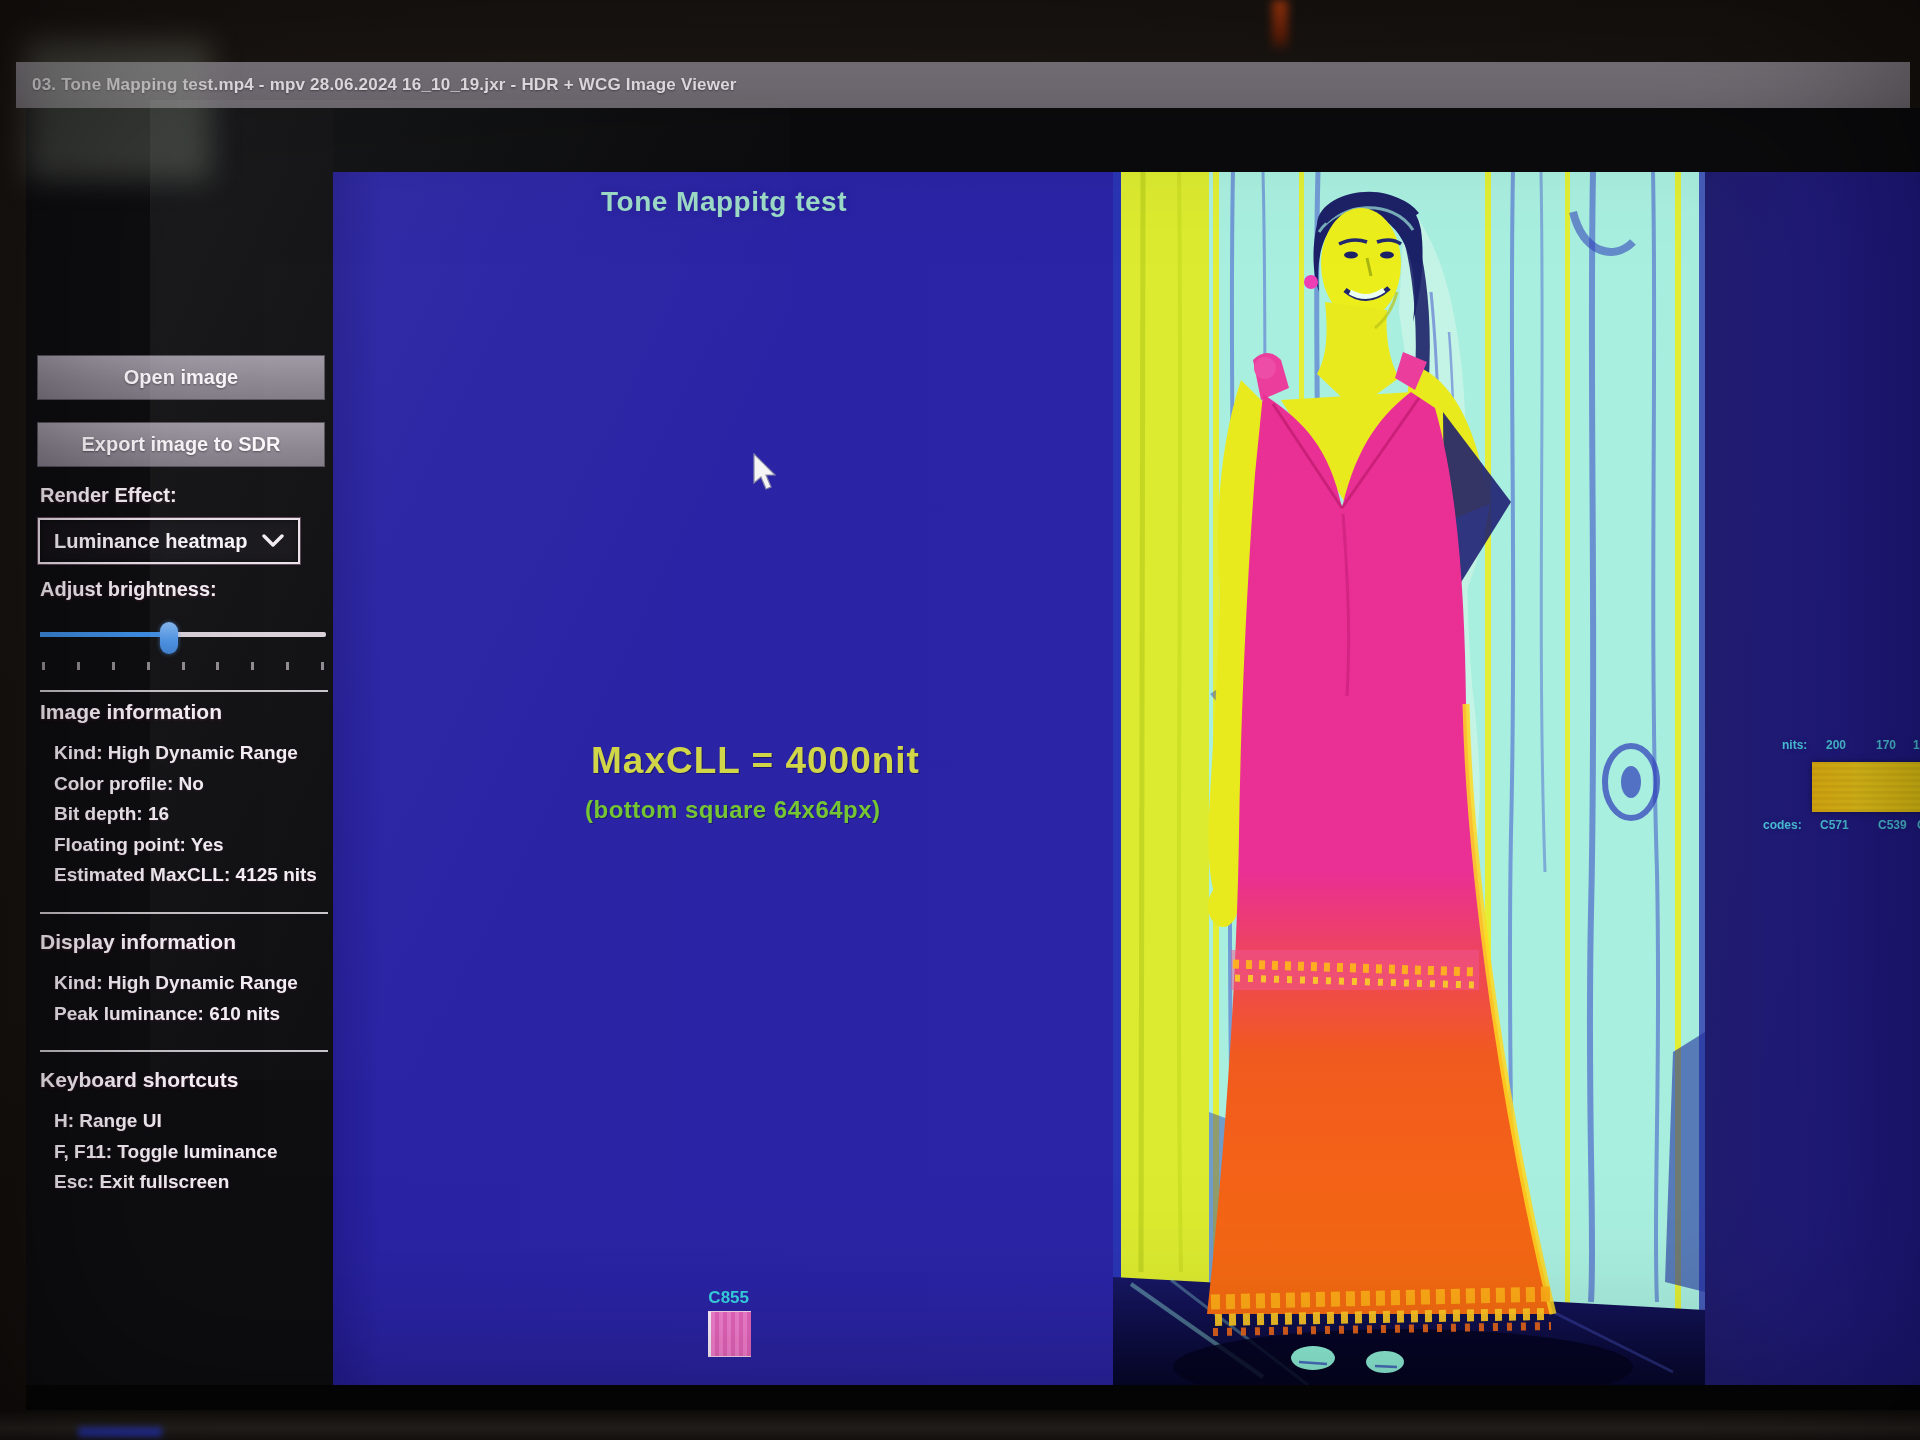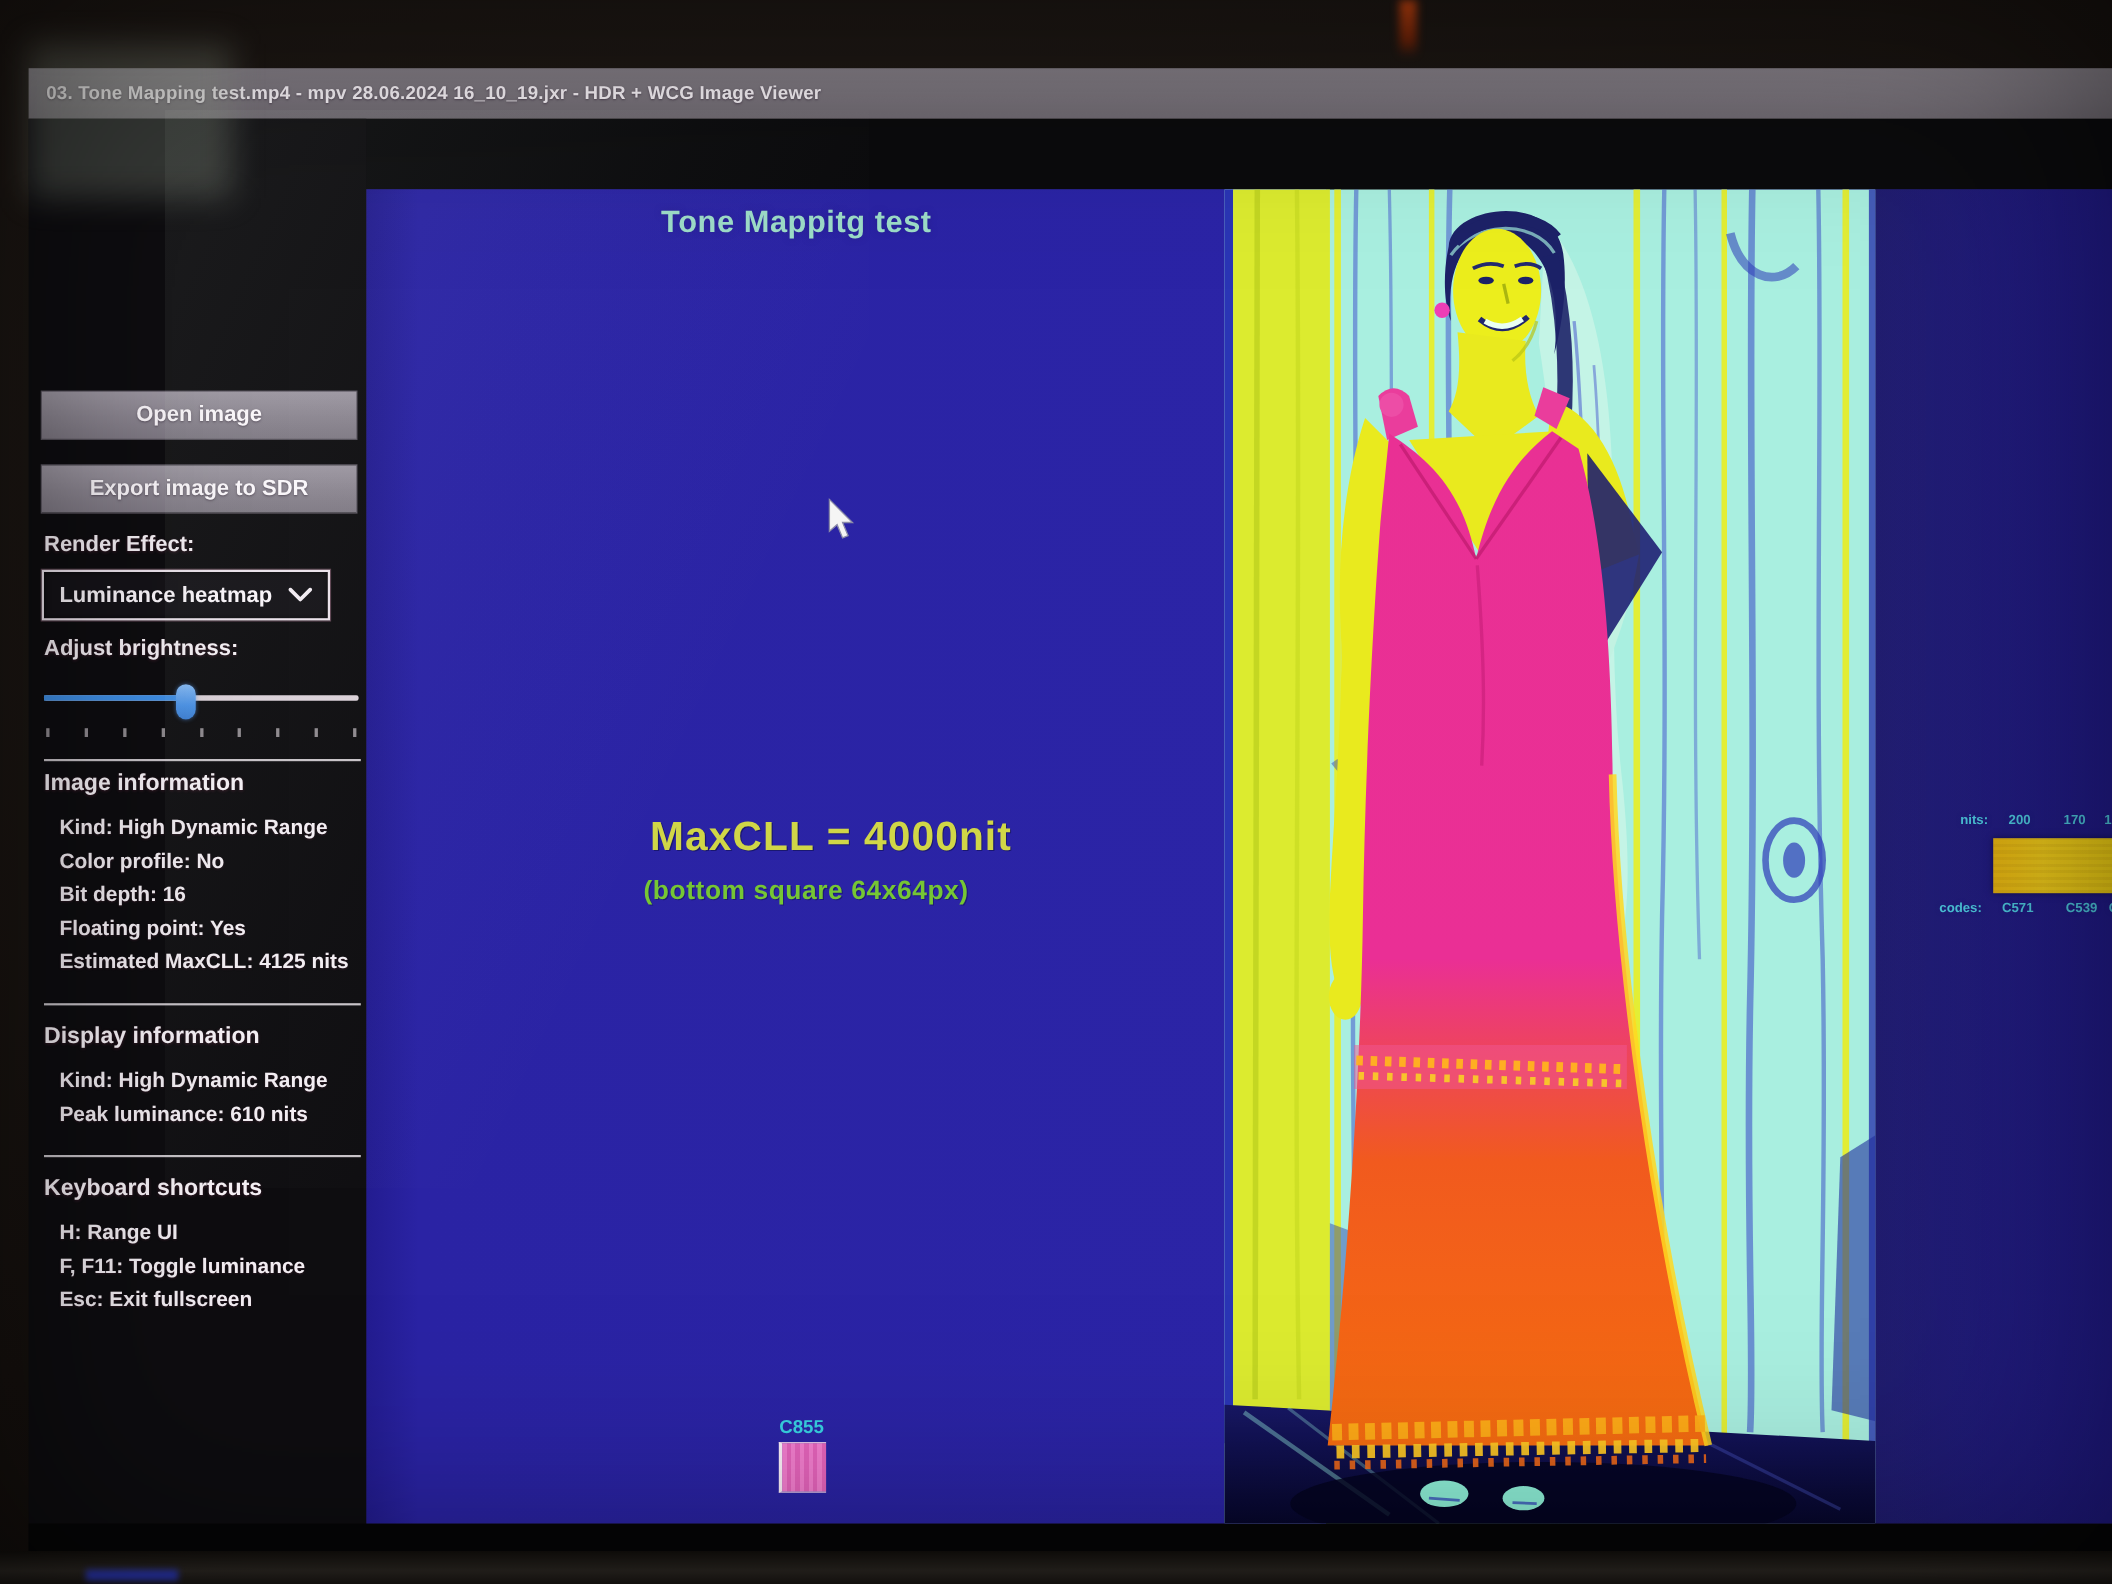--- a/index.html
+++ b/index.html
@@ -13,21 +13,21 @@
   
   .red-streak{position:absolute;left:1272px;top:0;width:16px;height:52px;
     background:linear-gradient(180deg,#d8490f,#7a2406 70%,transparent);filter:blur(4px);opacity:.85;}
   .glare-topleft{position:absolute;left:26px;top:40px;width:185px;height:140px;
     background:rgba(148,158,142,.30);filter:blur(14px);}
   .glare-band{position:absolute;left:150px;top:100px;width:640px;height:980px;
     background:linear-gradient(115deg,rgba(210,225,210,.07),rgba(210,225,210,.02) 45%,transparent 70%);}
   .vignette{position:absolute;inset:0;box-shadow:inset 0 0 220px rgba(0,0,0,.55);pointer-events:none;}
 
   
-  .titlebar{position:absolute;left:26px;top:62px;width:1894px;height:46px;box-sizing:border-box;
+  .titlebar{position:absolute;left:16px;top:62px;width:1894px;height:46px;box-sizing:border-box;
     background:linear-gradient(180deg,#857f87 0%,#7b757d 55%,#716b73 100%);
     display:flex;align-items:center;padding-left:16px;
     color:#f8f3f8;font-size:17px;font-weight:700;letter-spacing:.2px;
     text-shadow:0 1px 2px rgba(50,35,55,.6);}
   .app-top{position:absolute;left:26px;top:108px;right:0;height:64px;background:#0b0b0d;}
   .sidebar-bg{position:absolute;left:26px;top:108px;width:307px;bottom:0;background:#0e0d10;}
   .app-bottom{position:absolute;left:26px;top:1385px;right:0;bottom:0;background:#060607;}
   .bezel-bottom{position:absolute;left:0;top:1410px;width:100%;height:30px;
     background:linear-gradient(180deg,#120f0c,#2b2722 60%,#191613);}
   .blue-glow{position:absolute;left:78px;top:1427px;width:84px;height:10px;background:#2c3cd8;filter:blur(3px);opacity:.8;}

